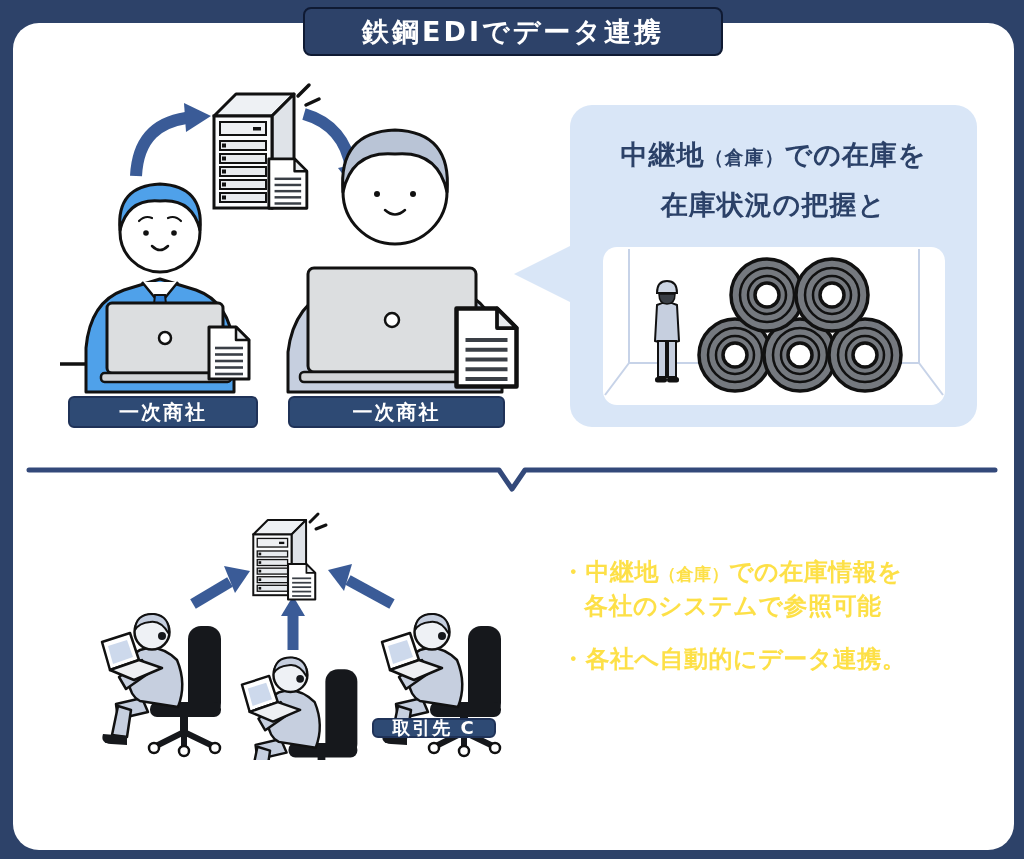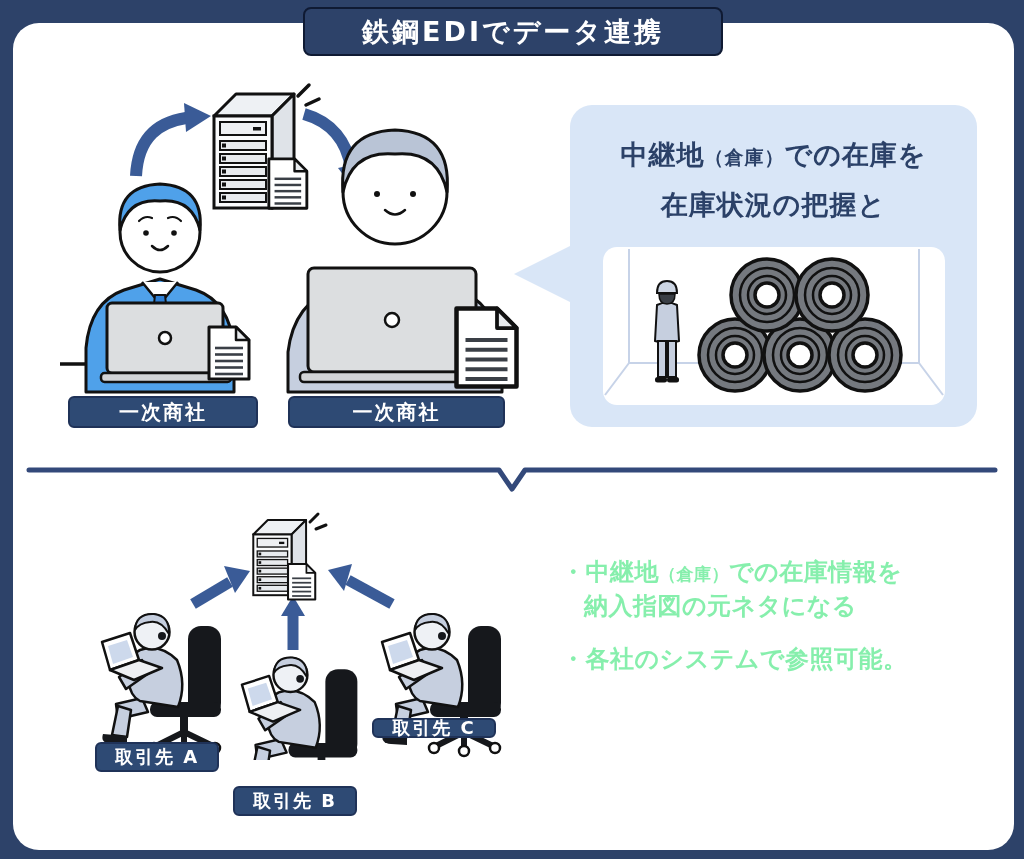--- a/index.html
+++ b/index.html
@@ -21,21 +21,21 @@
   #label-partner-c{left:372px;top:718px;width:124px;height:20px;font-size:18px;}
   .bubble{position:absolute;left:570px;top:105px;width:407px;height:322px;
          background:#d9e6f7;border-radius:22px;}
   .bubble-tail{position:absolute;left:514px;top:245px;}
   .bubble-text{position:absolute;left:0;top:26px;width:100%;text-align:center;
          color:#2b4168;font-weight:bold;font-size:27px;line-height:48px;letter-spacing:1px;}
   .bubble-text .small, .bullets .small{font-size:19px;}
   .warehouse-box{position:absolute;left:33px;top:142px;width:342px;height:158px;
          background:#ffffff;border-radius:14px;}
   .illus{position:absolute;}
-  .bullets{position:absolute;left:561px;top:556px;width:456px;color:#86efac;
+  .bullets{position:absolute;left:561px;top:556px;width:456px;color:#fde047;
          font-weight:bold;font-size:24px;line-height:32px;letter-spacing:0.5px;}
   .bullets p{margin:0 0 21px 0;}
   .bullets .small{font-size:17px;}
   .indent{display:block;padding-left:23px;}
 </style>
 </head>
 <body>
 
 <div class="stage">
 
@@ -216,35 +216,29 @@
       <polygon points="272,54 248,60 264,81" fill="#3a5b97"></polygon>
     </g>
     <use href="#def-server" transform="translate(168,6) scale(0.66)"></use>
     <use href="#def-doc" transform="translate(206,52) scale(0.68)"></use>
     <path d="M230,12 L238,4 M236,19 L246,15" stroke="#111" stroke-width="3" stroke-linecap="round"></path>
     <use href="#def-seated" transform="translate(20,88)"></use>
     <use href="#def-seated" transform="translate(160,132) scale(0.97)"></use>
     <use href="#def-seated" transform="translate(300,88)"></use>
   </svg>
 
-  <div id="label-partner-a" class="label-box">
-    <span>取引先 A</span>
-  </div>
-  <div id="label-partner-b" class="label-box">
-    <span>取引先 B</span>
-  </div>
   <div id="label-partner-c" class="label-box">
     <span>取引先 C</span>
   </div>
 
   <div class="bullets">
     <p>
       <span>・中継地</span><span class="small">（倉庫）</span><span>での在庫情報を</span>
-      <span class="indent">納入指図の元ネタになる</span>
+      <span class="indent">各社のシステムで参照可能</span>
     </p>
     <p>
-      <span>・各社のシステムで参照可能。</span>
+      <span>・各社へ自動的にデータ連携。</span>
     </p>
     <p>
     </p>
   </div>
 
 </div>
 
 </body></html>

